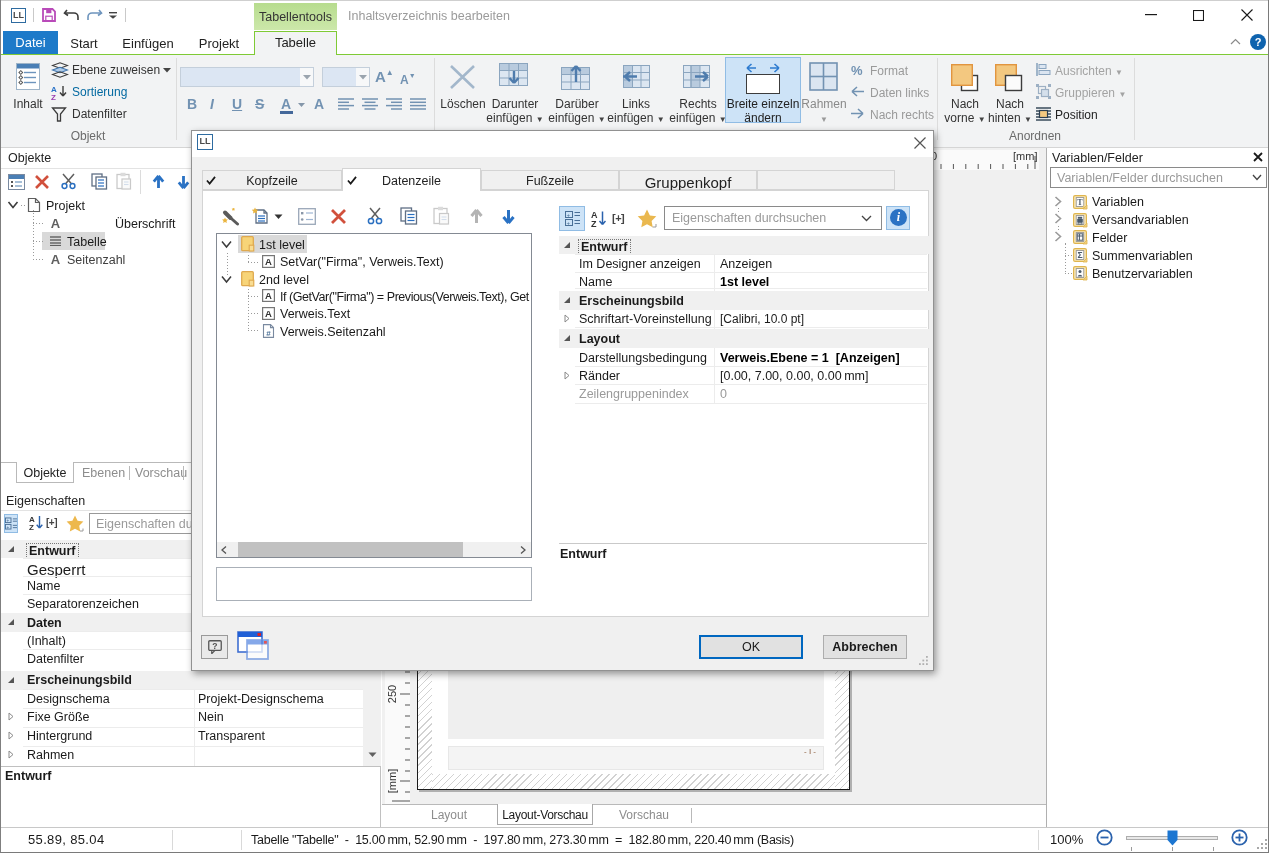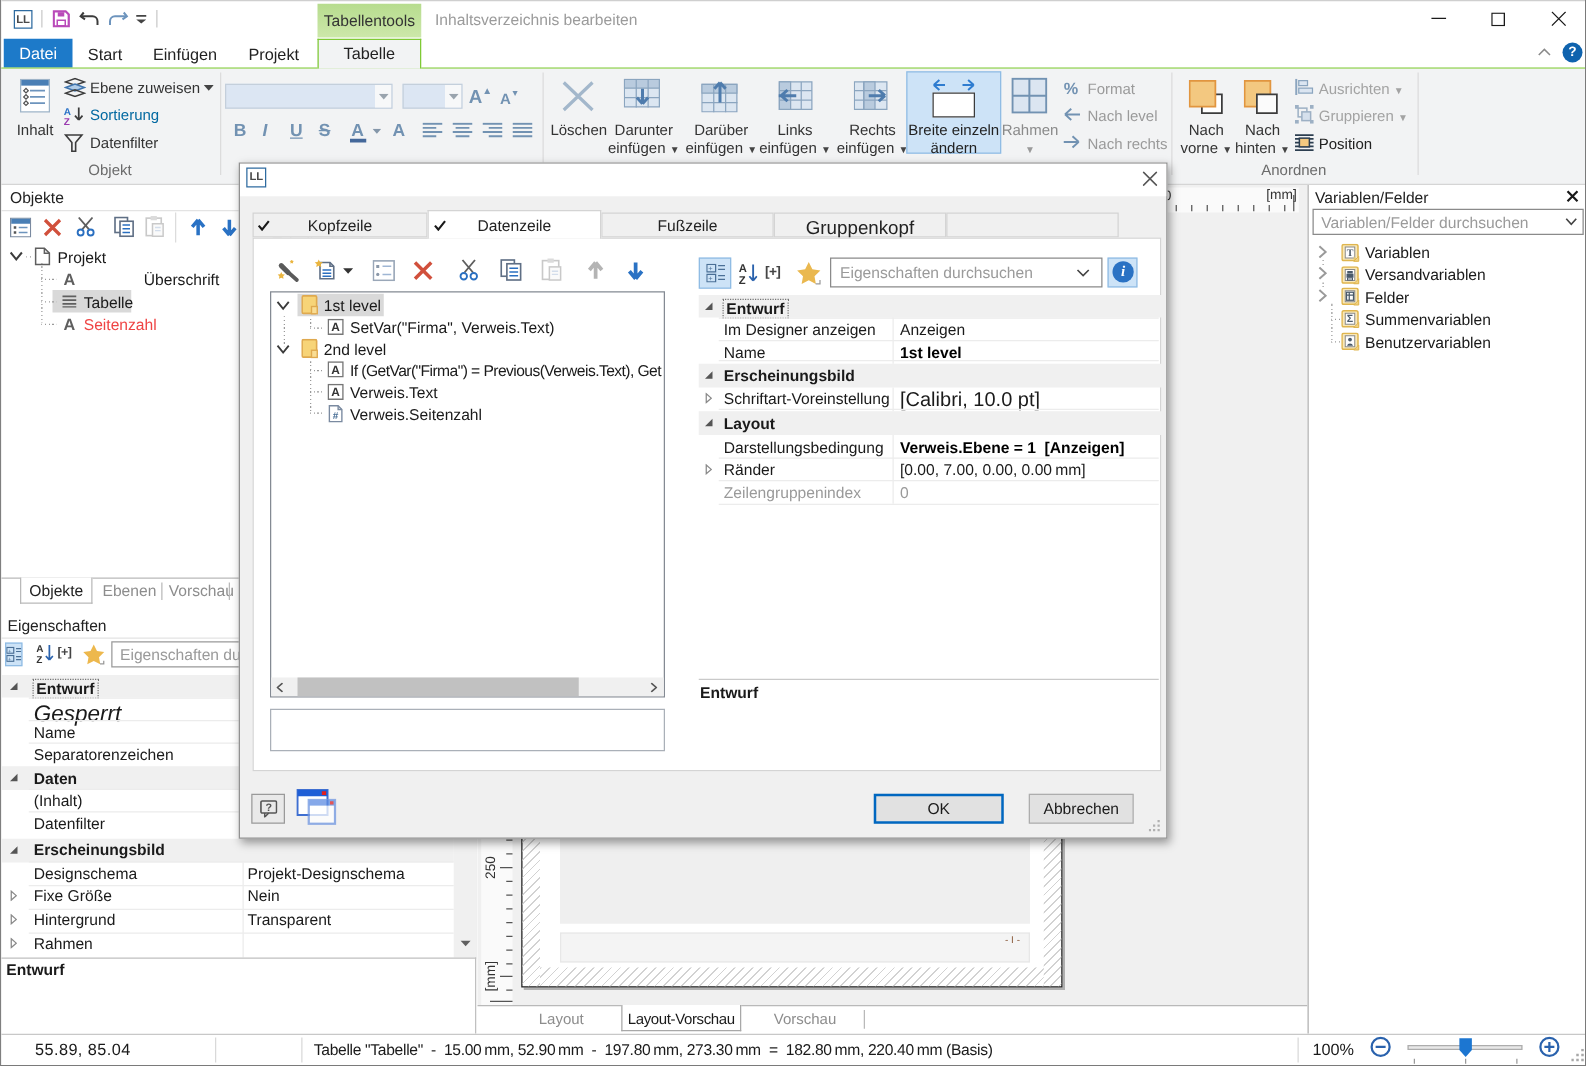--- a/index.html
+++ b/index.html
@@ -235,21 +235,21 @@
         <line x1="1" y1="14.5" x2="28" y2="14.5"></line>
       </g>
     </svg>
 <div class="abs tt" style="left:791px;top:97px;width:64px;text-align:center;font-size:12px;color:#8a8a8a;">Rahmen<br><span style="font-size:8px;color:#9a9a9a;">▼</span></div>
 
 <div class="abs sb tt" style="left:850px;top:63px;font-size:13px;font-weight:bold;">%</div>
 <div class="abs tt" style="left:869px;top:64px;font-size:12px;color:#9a9a9a;">Format</div>
 <svg class="abs" style="left:849px;top:86px;" width="15" height="11" viewBox="0 0 15 11">
       <path d="M14 5.5 h-12 M2 5.5 l5 -4.5 M2 5.5 l5 4.5" stroke="#7292b2" stroke-width="1.6" fill="none"></path>
     </svg>
-<div class="abs tt" style="left:869px;top:86px;font-size:12px;color:#9a9a9a;">Nach level</div>
+<div class="abs tt" style="left:869px;top:86px;font-size:12px;color:#9a9a9a;">Daten links</div>
 <svg class="abs" style="left:849px;top:108px;" width="15" height="11" viewBox="0 0 15 11">
       <path d="M1 5.5 h12 M13 5.5 l-5 -4.5 M13 5.5 l-5 4.5" stroke="#7292b2" stroke-width="1.6" fill="none"></path>
     </svg>
 <div class="abs tt" style="left:869px;top:108px;font-size:12px;color:#9a9a9a;">Nach rechts</div>
 <div class="abs" style="left:936px;top:58px;width:1px;height:82px;background:#dcdcdc;"></div>
 
 <svg class="abs" style="left:950px;top:64px;" width="29" height="28" viewBox="0 0 29 28">
       <rect x="10.5" y="11.5" width="16" height="15" fill="#fff" stroke="#3c3c3c" stroke-width="1.4"></rect>
       <rect x="0.7" y="0.7" width="20.6" height="20.6" fill="#f3c880" stroke="#e1953f" stroke-width="1.4"></rect>
     </svg>
@@ -357,21 +357,21 @@
 <svg class="abs" style="left:48px;top:236px;" width="13" height="10" viewBox="0 0 13 10">
       <g stroke="#5f5f5f" stroke-width="1.4">
         <line x1="1" y1="1" x2="12" y2="1"></line>
         <line x1="1" y1="4" x2="12" y2="4"></line>
         <line x1="1" y1="7" x2="12" y2="7"></line>
         <line x1="1" y1="9.6" x2="12" y2="9.6"></line>
       </g>
     </svg>
 <div class="abs tt" style="left:66px;top:235px;font-size:12.5px;color:#1a1a1a;">Tabelle</div>
 <div class="abs tt" style="left:48px;top:252px;width:13px;text-align:center;font-size:13px;font-weight:bold;color:#5f5f5f;">A</div>
-<div class="abs tt" style="left:66px;top:253px;font-size:12.5px;color:#ef4444;">Seitenzahl</div>
+<div class="abs tt" style="left:66px;top:253px;font-size:12.5px;color:#404040;">Seitenzahl</div>
 <div class="abs" style="left:32px;top:210px;width:1px;height:48px;background-image:repeating-linear-gradient(#9a9a9a 0 1px, transparent 1px 3px);"></div>
 <div class="abs" style="left:32px;top:223px;width:12px;height:1px;background-image:repeating-linear-gradient(90deg,#9a9a9a 0 1px, transparent 1px 3px);"></div>
 <div class="abs" style="left:32px;top:241px;width:12px;height:1px;background-image:repeating-linear-gradient(90deg,#9a9a9a 0 1px, transparent 1px 3px);"></div>
 <div class="abs" style="left:32px;top:259px;width:12px;height:1px;background-image:repeating-linear-gradient(90deg,#9a9a9a 0 1px, transparent 1px 3px);"></div>
 <div class="abs" style="left:20px;top:205px;width:4px;height:1px;background-image:repeating-linear-gradient(90deg,#9a9a9a 0 1px, transparent 1px 3px);"></div>
 
 <div class="abs" style="left:0;top:462px;width:380px;height:1px;background:#b9b9b9;"></div>
 <div class="abs" style="left:15px;top:462px;width:58px;height:21px;background:#fff;border:1px solid #b9b9b9;border-top:none;"></div>
 <div class="abs tt" style="left:15px;top:466px;width:58px;text-align:center;font-size:12.5px;color:#222;">Objekte</div>
 <div class="abs tt" style="left:81px;top:466px;font-size:12.5px;color:#8d8d8d;">Ebenen</div>
@@ -407,21 +407,21 @@
       <path d="M14 16 h3 v-2.5" fill="none" stroke="#9a9a9a"></path>
     </svg>
 <div class="abs" style="left:88px;top:513px;width:268px;height:21px;background:#fff;border:1px solid #999;"></div>
 <div class="abs tt" style="left:95px;top:517px;font-size:12.5px;color:#9a9a9a;">Eigenschaften durchsuchen</div>
 
 <div class="abs" style="left:0;top:540px;width:362px;height:18px;background:#f0f0f0;"></div>
 <svg class="abs" style="left:6px;top:545px;" width="8" height="8" viewBox="0 0 8 8">
       <path d="M7 1 L7 7 L1 7 z" fill="#555"></path>
     </svg>
 <div class="abs tt" style="left:25px;top:543px;font-size:12.5px;font-weight:bold;color:#1a1a1a;border:1px dotted #777;padding:0 2px;">Entwurf</div>
-<div class="abs tt" style="left:26px;top:561px;font-size:18px;color:#1a1a1a;font-style:italic;">Gesperrt</div>
+<div class="abs tt" style="left:26px;top:561px;font-size:15px;color:#1a1a1a;">Gesperrt</div>
 <div class="abs tt" style="left:26px;top:579px;font-size:12.5px;color:#1a1a1a;">Name</div>
 <div class="abs tt" style="left:26px;top:597px;font-size:12.5px;color:#1a1a1a;">Separatorenzeichen</div>
 <div class="abs" style="left:0;top:613px;width:362px;height:19px;background:#f0f0f0;"></div>
 <svg class="abs" style="left:6px;top:618px;" width="8" height="8" viewBox="0 0 8 8">
       <path d="M7 1 L7 7 L1 7 z" fill="#555"></path>
     </svg>
 <div class="abs tt" style="left:26px;top:616px;font-size:12.5px;font-weight:bold;color:#1a1a1a;">Daten</div>
 <div class="abs tt" style="left:26px;top:634px;font-size:12.5px;color:#1a1a1a;">(Inhalt)</div>
 <div class="abs tt" style="left:26px;top:652px;font-size:12.5px;color:#1a1a1a;">Datenfilter</div>
 <div class="abs" style="left:0;top:671px;width:362px;height:19px;background:#f0f0f0;"></div>
@@ -822,21 +822,21 @@
 <div class="abs tt" style="left:719px;top:275px;font-size:12.5px;font-weight:bold;color:#000;">1st level</div>
 <div class="abs" style="left:558px;top:291px;width:372px;height:19px;background:#f0f0f0;"></div>
 <svg class="abs" style="left:562px;top:296px;" width="8" height="8" viewBox="0 0 8 8">
         <path d="M7 1 L7 7 L1 7 z" fill="#555"></path>
       </svg>
 <div class="abs tt" style="left:578px;top:294px;font-size:12.5px;font-weight:bold;color:#1a1a1a;">Erscheinungsbild</div>
 <svg class="abs" style="left:563px;top:314px;" width="6" height="9" viewBox="0 0 6 9">
         <path d="M1 1 L5 4.5 L1 8 z" fill="none" stroke="#8a8a8a"></path>
       </svg>
 <div class="abs tt" style="left:578px;top:312px;font-size:12.5px;color:#1a1a1a;">Schriftart-Voreinstellung</div>
-<div class="abs tt" style="left:719px;top:312px;font-size:16px;color:#1a1a1a;">[Calibri, 10.0 pt]</div>
+<div class="abs tt" style="left:719px;top:312px;font-size:12px;color:#1a1a1a;">[Calibri, 10.0 pt]</div>
 <div class="abs" style="left:558px;top:329px;width:372px;height:19px;background:#f0f0f0;"></div>
 <svg class="abs" style="left:562px;top:334px;" width="8" height="8" viewBox="0 0 8 8">
         <path d="M7 1 L7 7 L1 7 z" fill="#555"></path>
       </svg>
 <div class="abs tt" style="left:578px;top:332px;font-size:12.5px;font-weight:bold;color:#1a1a1a;">Layout</div>
 <div class="abs tt" style="left:578px;top:351px;font-size:12.5px;color:#1a1a1a;">Darstellungsbedingung</div>
 <div class="abs tt" style="left:719px;top:351px;font-size:12.5px;font-weight:bold;color:#000;">Verweis.Ebene = 1&nbsp; [Anzeigen]</div>
 <svg class="abs" style="left:563px;top:371px;" width="6" height="9" viewBox="0 0 6 9">
         <path d="M1 1 L5 4.5 L1 8 z" fill="none" stroke="#8a8a8a"></path>
       </svg>
@@ -869,21 +869,21 @@
         <rect x="1" y="2" width="24" height="20" fill="#fff" stroke="#3f6fd1" stroke-width="1.6"></rect>
         <rect x="1" y="2" width="24" height="5" fill="#1f5fd6"></rect>
         <rect x="20.5" y="3" width="3.4" height="3" fill="#e02020"></rect>
         <g opacity="0.75">
           <rect x="10" y="10" width="21" height="19" fill="#fff" stroke="#6f96e0" stroke-width="1.8"></rect>
           <rect x="10" y="10" width="21" height="4.5" fill="#5d8ce2"></rect>
           <rect x="27" y="11" width="2.8" height="2.6" fill="#e02020"></rect>
         </g>
       </svg>
 <div class="abs" style="left:698px;top:635px;width:104px;height:24px;background:#e1e1e1;border:2px solid #0067c0;color:#1a1a1a;font-size:12.5px;text-align:center;line-height:20px;">OK</div>
-<div class="abs" style="left:822px;top:635px;width:84px;height:24px;background:#e1e1e1;border:1px solid #adadad;color:#1a1a1a;font-size:12.5px;text-align:center;line-height:22px;">Abbrechen</div>
+<div class="abs" style="left:822px;top:635px;width:84px;height:24px;background:#e1e1e1;border:1px solid #adadad;color:#1a1a1a;font-size:12.5px;text-align:center;line-height:22px;font-weight:bold;">Abbrechen</div>
 <svg class="abs" style="left:918px;top:656px;" width="10" height="10" viewBox="0 0 10 10">
         <g fill="#b0b0b0">
           <rect x="7" y="0" width="1.8" height="1.8"></rect>
           <rect x="7" y="3.6" width="1.8" height="1.8"></rect>
           <rect x="7" y="7.2" width="1.8" height="1.8"></rect>
           <rect x="3.4" y="3.6" width="1.8" height="1.8"></rect>
           <rect x="3.4" y="7.2" width="1.8" height="1.8"></rect>
           <rect x="0" y="7.2" width="1.8" height="1.8"></rect>
         </g>
       </svg>

